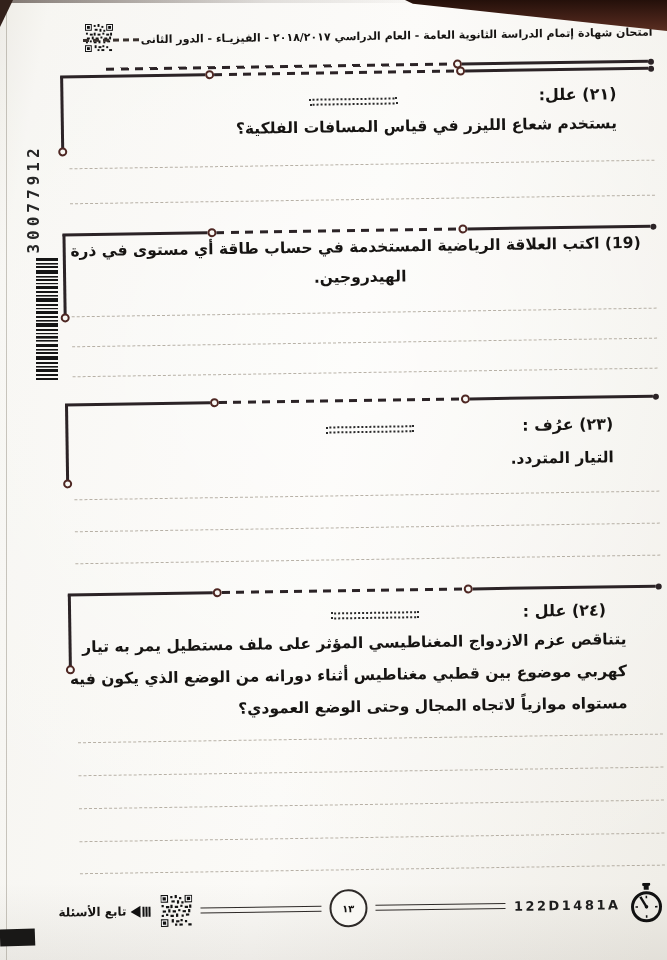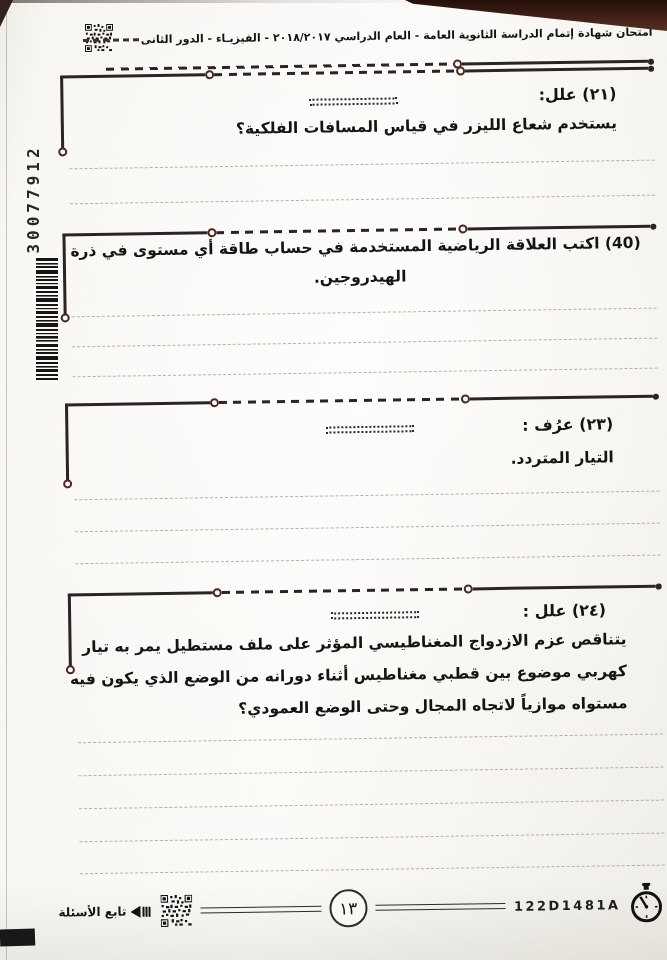--- a/index.html
+++ b/index.html
@@ -66,21 +66,21 @@
     border-bottom:2px dotted #2a2a2a;box-sizing:border-box;}
   .ans{position:absolute;left:8px;right:1px;border-top:1.6px dashed var(--ansline);opacity:.8;}
 
   
   .footer{position:absolute;top:884px;left:-14px;right:2px;height:48px;
     display:flex;align-items:center;gap:8px;}
   .cont-label{font-size:12px;white-space:nowrap;display:flex;align-items:center;gap:4px;}
   .dline{height:6px;border-top:1.9px solid #2e2a28;border-bottom:1.9px solid #2e2a28;box-sizing:border-box;}
   .dl1{flex:1;} .dl2{flex:1.08;}
   .pgnum{width:34px;height:34px;border:2px solid #2e2a28;border-radius:50%;flex:0 0 auto;
-    display:flex;align-items:center;justify-content:center;font-size:17px;font-weight:normal;
+    display:flex;align-items:center;justify-content:center;font-size:10px;font-weight:bold;
     background:var(--paper);}
   .formcode{font-size:13px;font-weight:bold;letter-spacing:2.5px;color:#1d1d1d;white-space:nowrap;}
   svg .k{fill:#111;}
 </style>
 </head>
 <body>
 
 <svg width="0" height="0" style="position:absolute">
   <symbol id="qr" viewBox="0 0 29 29">
     <rect class="k" x="0" y="0" width="7" height="7"></rect>
@@ -207,21 +207,21 @@
         <span class="seg solid s1"></span>
           <span class="donut"></span>
           <span class="seg dashseg"></span>
           <span class="donut"></span>
           <span class="seg solid s2"></span>
           <span class="edot"></span>
       </div>
       <span class="vert" style="height:80px">
           <i class="donut vend"></i>
         </span>
-      <div class="qtext ar" style="top:12px;right:16px"><span>(40)</span> <span>اكتب العلاقة الرياضية المستخدمة في حساب طاقة أي مستوى في ذرة</span></div>
+      <div class="qtext ar" style="top:12px;right:16px"><span>(19)</span> <span>اكتب العلاقة الرياضية المستخدمة في حساب طاقة أي مستوى في ذرة</span></div>
       <div class="qtext ar" style="top:42px;left:0;right:0;text-align:center">الهيدروجين.</div>
       <div class="ans" style="top:86px"></div>
       <div class="ans" style="top:116px"></div>
       <div class="ans" style="top:146px"></div>
     </div>
 
     <div class="qsec" style="top:396px;height:190px">
       <div class="topline">
         <span class="seg solid s1"></span>
           <span class="donut"></span>

